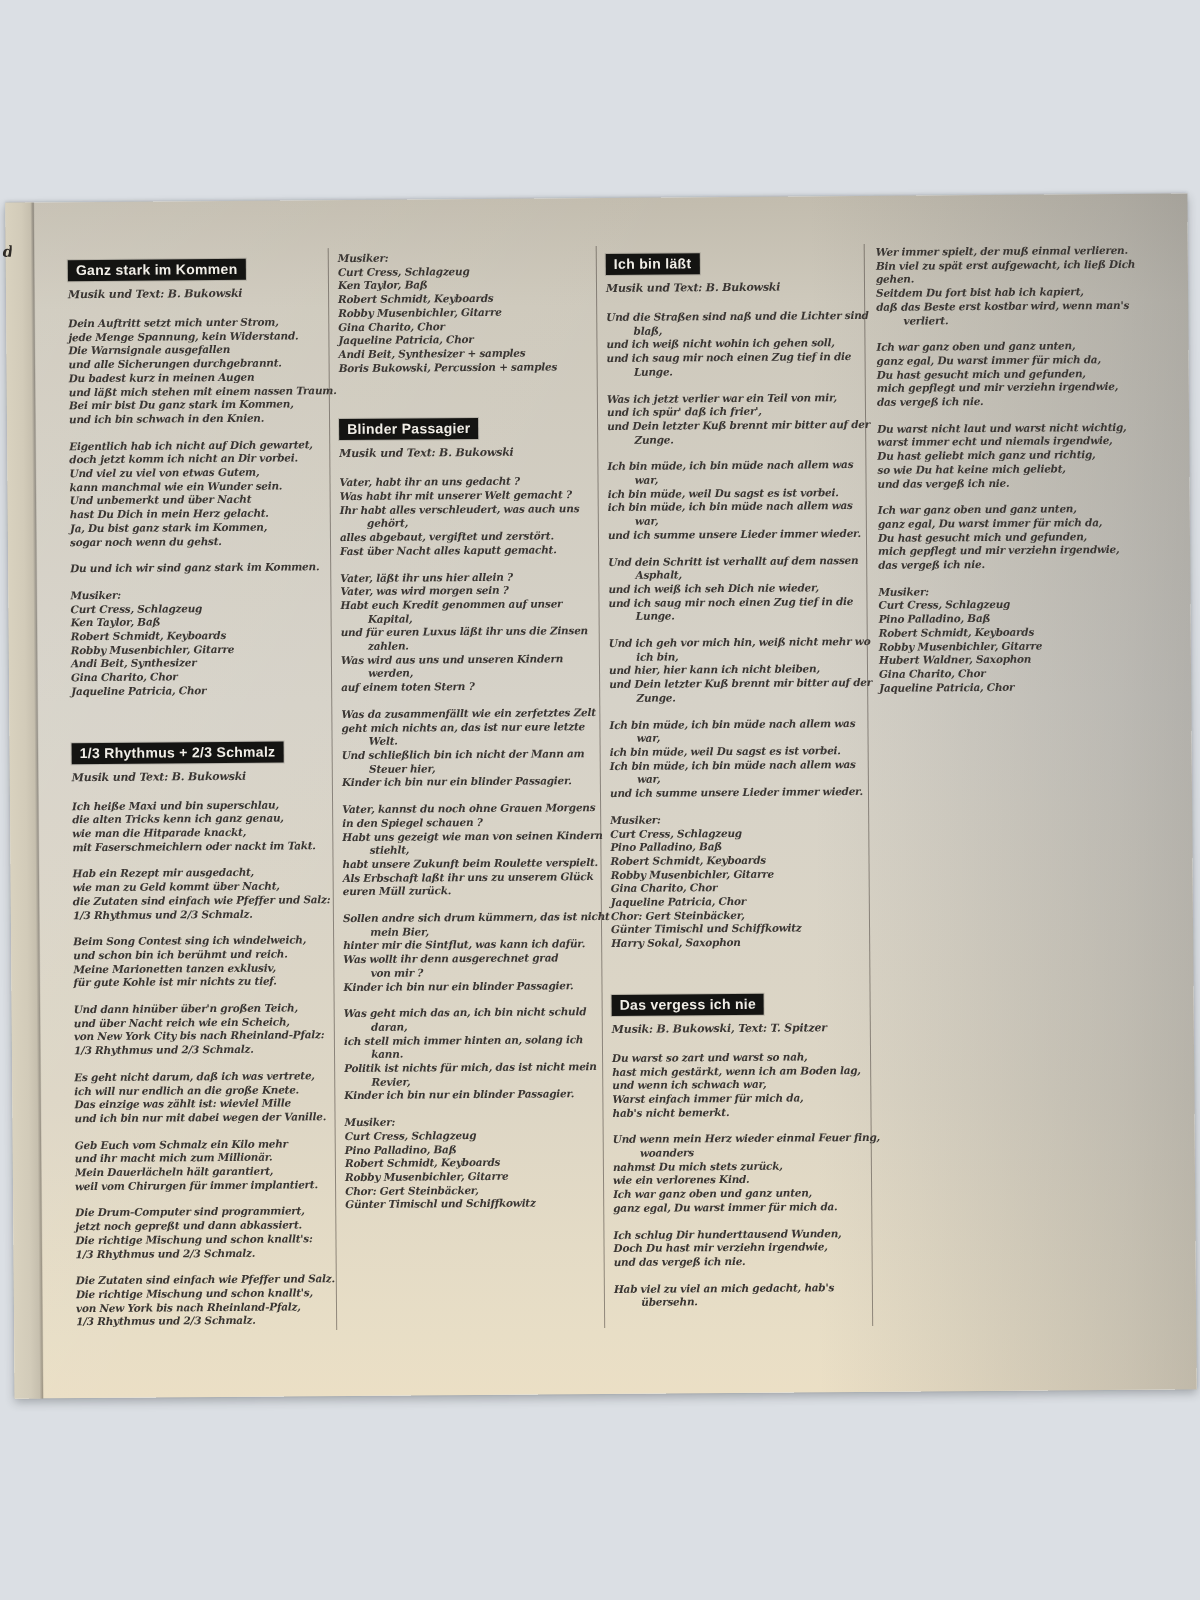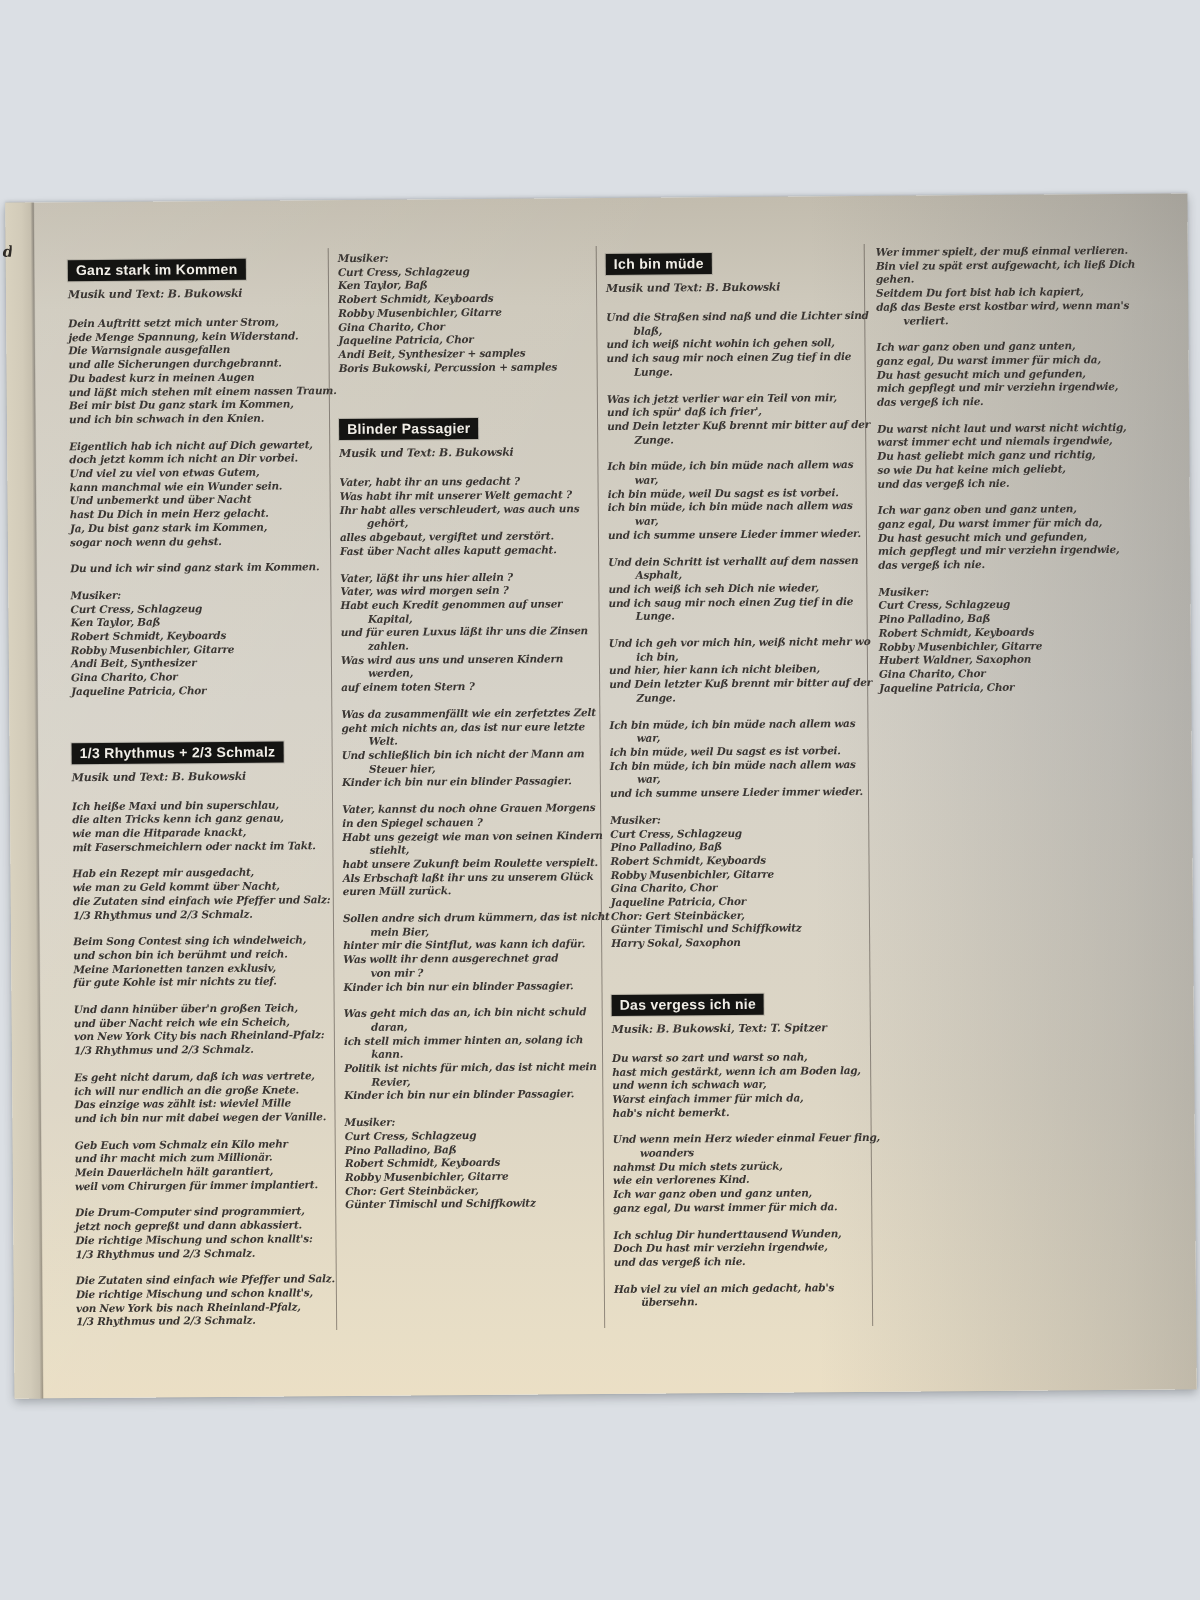--- a/index.html
+++ b/index.html
@@ -202,21 +202,21 @@
 Kinder ich bin nur ein blinder Passagier.</div>
         <div class="verse">Musiker:
 Curt Cress, Schlagzeug
 Pino Palladino, Baß
 Robert Schmidt, Keyboards
 Robby Musenbichler, Gitarre
 Chor: Gert Steinbäcker,
 Günter Timischl und Schiffkowitz</div>
       </div>
     <div class="column column-3">
-        <div class="title-box">Ich bin müde</div>
+        <div class="title-box">Ich bin läßt</div>
         <div class="credit">Musik und Text: B. Bukowski</div>
         <div class="verse">Und die Straßen sind naß und die Lichter sind
         blaß,
 und ich weiß nicht wohin ich gehen soll,
 und ich saug mir noch einen Zug tief in die
         Lunge.</div>
         <div class="verse">Was ich jetzt verlier war ein Teil von mir,
 und ich spür' daß ich frier',
 und Dein letzter Kuß brennt mir bitter auf der
         Zunge.</div>

